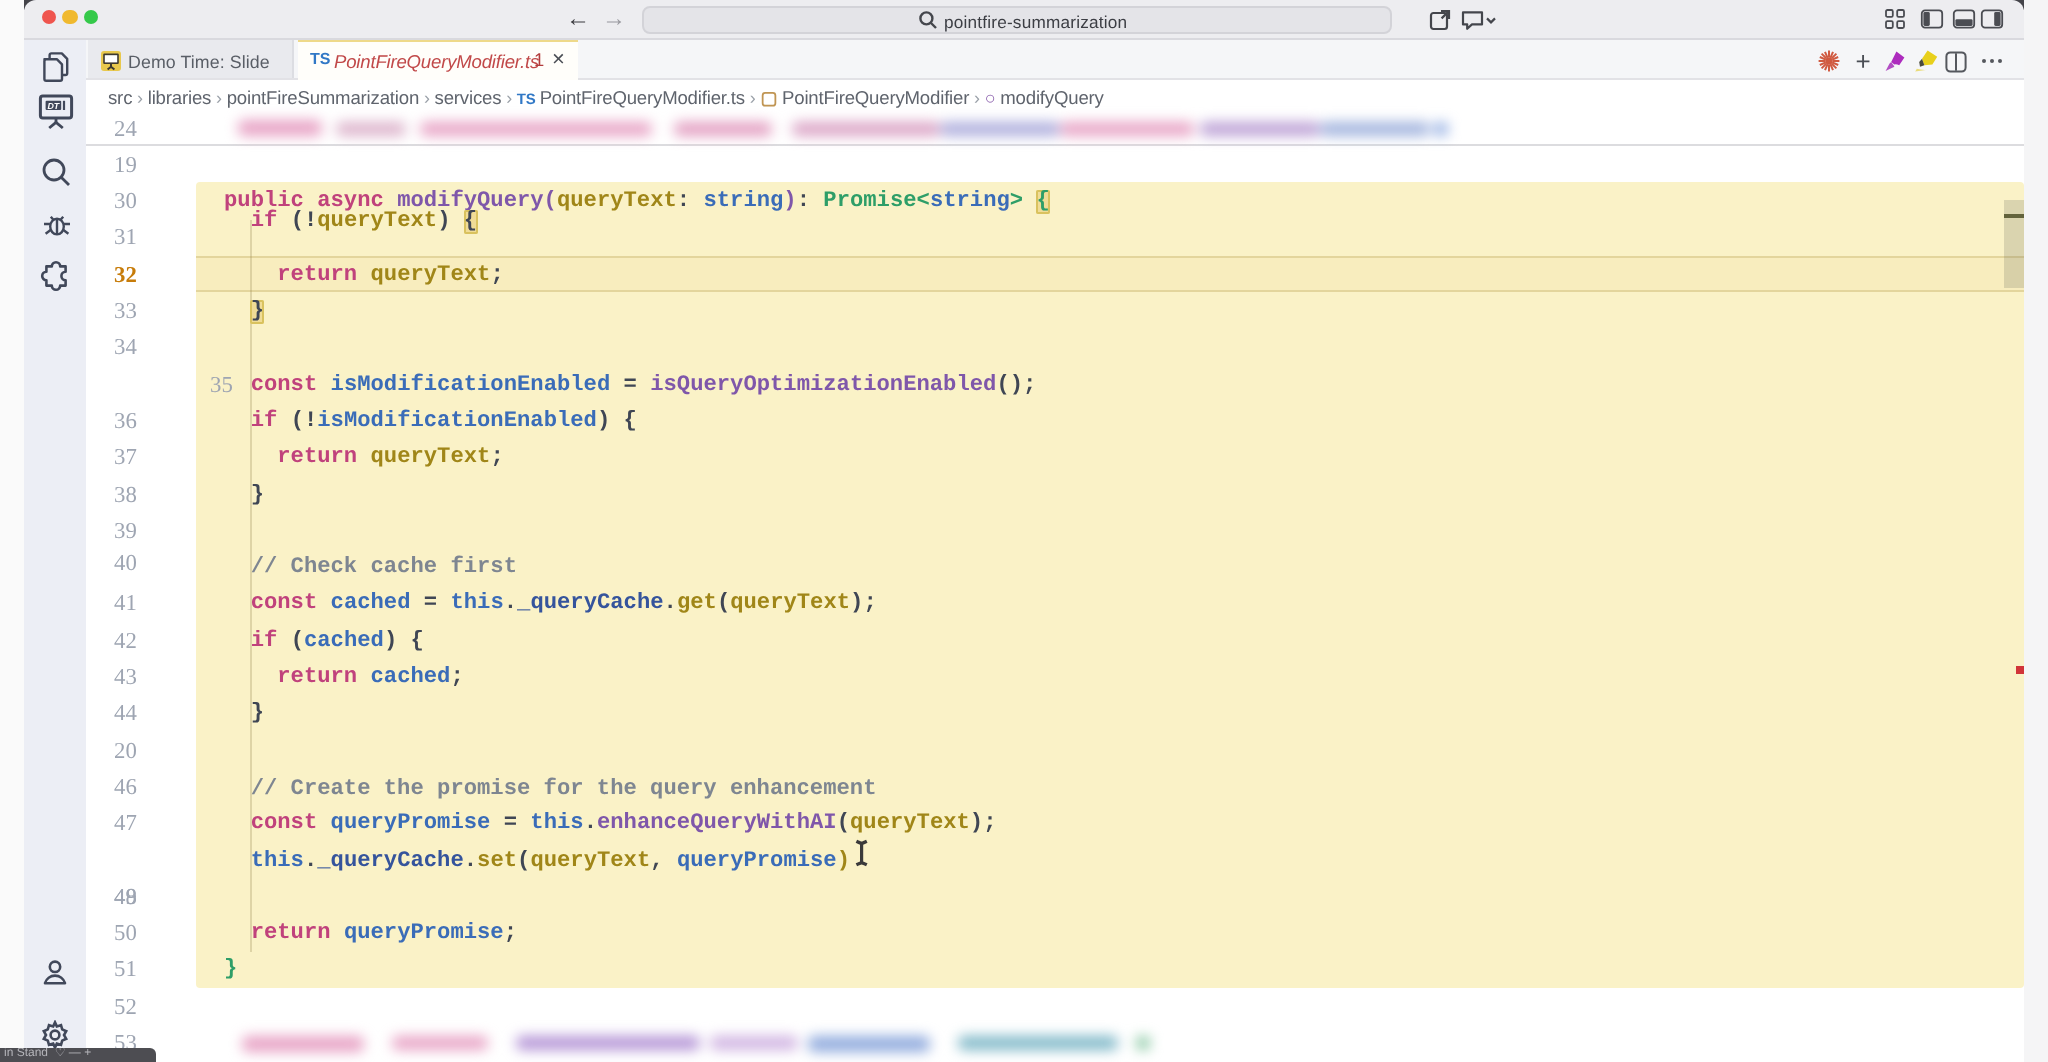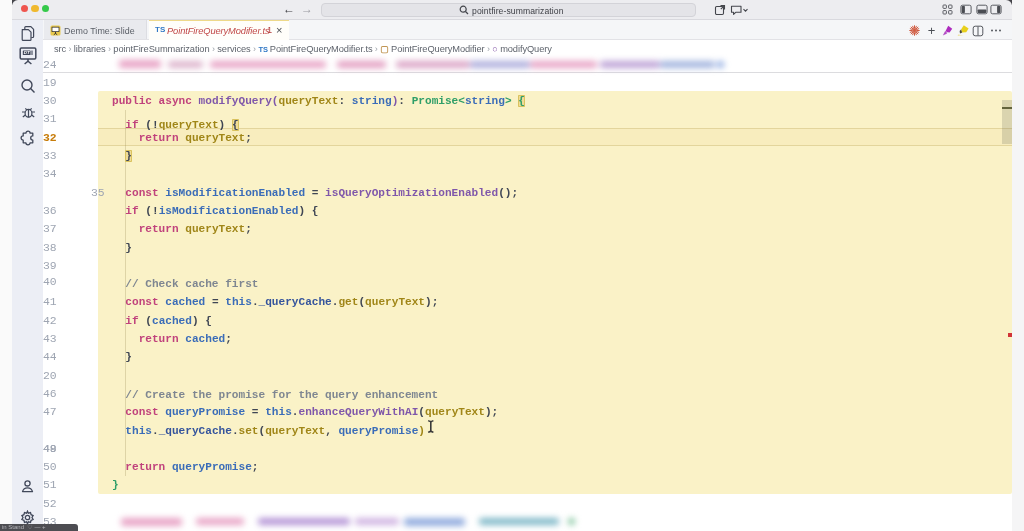--- a/index.html
+++ b/index.html
@@ -1,20 +1,20 @@
 <!DOCTYPE html>
 <html><head>
 <meta charset="utf-8">
 <style>
   html,body{margin:0;padding:0;}
   body{width:1024px;height:531px;overflow:hidden;position:relative;
        font-family:"Liberation Sans", sans-serif;background:#fafafa;}
   .abs{position:absolute;}
   .cl{position:absolute;left:112px;height:18.3px;line-height:18.3px;font-family:"Liberation Mono", monospace;font-size:11.1px;white-space:pre;font-weight:bold;color:#3f4654;}
-  .ln{position:absolute;left:43px;width:39.5px;text-align:left;height:18.3px;line-height:18.3px;font-family:Liberation Mono, monospace;font-size:11.4px;color:#9ea5b2;}
+  .ln{position:absolute;left:43px;width:39.5px;text-align:center;height:18.3px;line-height:18.3px;font-family:Liberation Serif, serif;font-size:11.4px;color:#9ea5b2;}
   .k{color:#c0427c;}
   .fn{color:#7f57aa;}
   .gold{color:#a08618;}
   .blu{color:#3a6cb8;}
   .nav{color:#35549c;}
   .grn{color:#2e9e68;}
   .com{color:#7e8691;margin-top:26px;}
   .bm{background:#f0dc96;box-shadow:0 0 0 1px #d9c25e inset;border-radius:1px;}
   svg{display:block;}
 </style>
@@ -253,21 +253,21 @@
     <div class="ln" style="top:440px;">48</div>
     <div class="ln" style="top:439.8px;">49</div>
     <div class="ln" style="top:458.1px;">50</div>
     <div class="ln" style="top:476.40000000000003px;">51</div>
     <div class="ln" style="top:494.70000000000005px;">52</div>
     <div class="ln" style="top:513px;">53</div>
   </div>
 
 <div id="code">
     <div class="cl" style="top:92.1px;"><span class="k">public async</span> <span class="fn">modifyQuery</span><span class="fn">(</span><span class="gold">queryText</span>: <span class="blu">string</span><span class="fn">)</span>: <span class="grn">Promise&lt;</span><span class="blu">string</span><span class="grn">&gt;</span> <span class="grn bm">{</span></div>
-    <div class="cl" style="top:116px;">  <span class="k">if</span> (!<span class="gold">queryText</span>) <span class="bm">{</span></div>
+    <div class="cl" style="top:102px;">  <span class="k">if</span> (!<span class="gold">queryText</span>) <span class="bm">{</span></div>
     <div class="cl" style="top:128.7px;">    <span class="k">return</span> <span class="gold">queryText</span>;</div>
     <div class="cl" style="top:147px;">  <span class="bm">}</span></div>
     <div class="cl" style="top:183.60000000000002px;">  <span class="k">const</span> <span class="blu">isModificationEnabled</span> = <span class="fn">isQueryOptimizationEnabled</span>();</div>
     <div class="cl" style="top:201.89999999999998px;text-align:right;">  <span class="k">if</span> (!<span class="blu">isModificationEnabled</span>) {</div>
     <div class="cl" style="top:220.2px;">    <span class="k">return</span> <span class="gold">queryText</span>;</div>
     <div class="cl" style="top:238.5px;">  }</div>
     <div class="cl" style="top:275.1px;">  <span class="com">// Check cache first</span></div>
     <div class="cl" style="top:293.40000000000003px;">  <span class="k">const</span> <span class="blu">cached</span> = <span class="blu">this</span>.<span class="nav">_queryCache</span>.<span class="gold">get</span>(<span class="gold">queryText</span>);</div>
     <div class="cl" style="top:311.7px;">  <span class="k">if</span> (<span class="blu">cached</span>) {</div>
     <div class="cl" style="top:330px;">    <span class="k">return</span> <span class="blu">cached</span>;</div>

